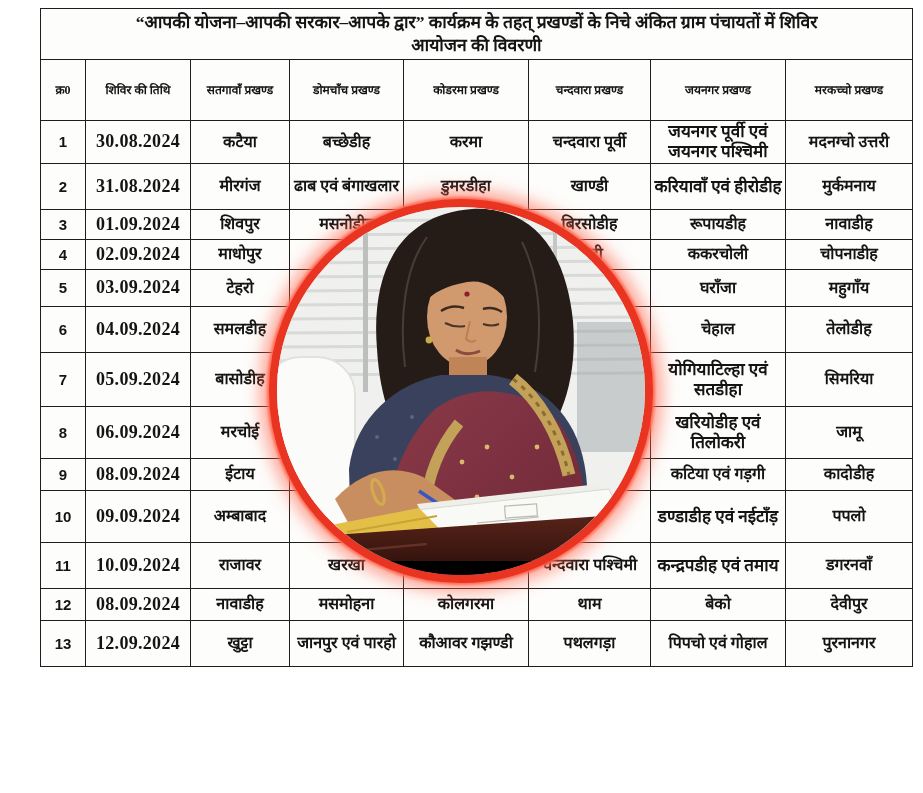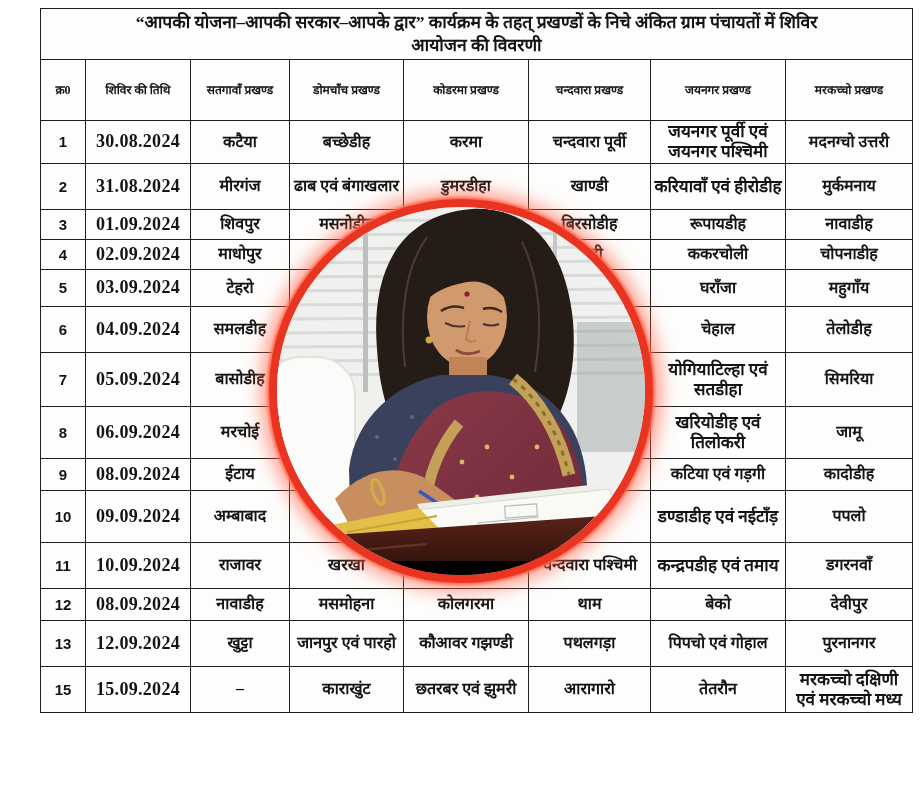--- a/index.html
+++ b/index.html
@@ -209,30 +209,20 @@
         <tr>
           <td class="num">13</td>
           <td class="date">12.09.2024</td>
           <td>खुट्टा</td>
           <td>जानपुर एवं पारहो</td>
           <td>कौआवर गझण्डी</td>
           <td>पथलगड़ा</td>
           <td>पिपचो एवं गोहाल</td>
           <td>पुरनानगर</td>
         </tr>
-        <tr>
-          <td class="num">15</td>
-          <td class="date">15.09.2024</td>
-          <td>–</td>
-          <td>काराखुंट</td>
-          <td>छतरबर एवं झुमरी</td>
-          <td>आरागारो</td>
-          <td>तेतरौन</td>
-          <td class="small-cell">मरकच्चो दक्षिणी एवं मरकच्चो मध्य</td>
-        </tr>
       </tbody>
   </table>
 </div>
 
 <div class="photo" aria-hidden="true">
   <svg viewBox="0 0 368 368">
     <defs>
       <linearGradient id="deskGrad" x1="0" y1="0" x2="0" y2="1">
         <stop offset="0" stop-color="#5a2419"></stop>
           <stop offset="1" stop-color="#2a0f0b"></stop>

